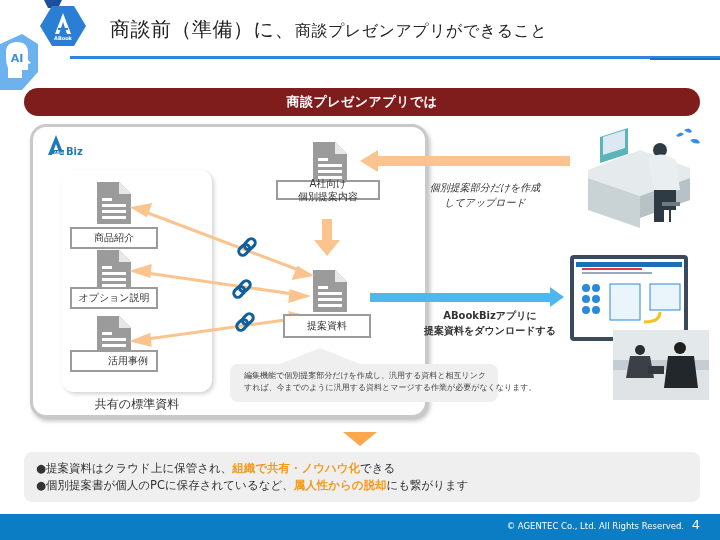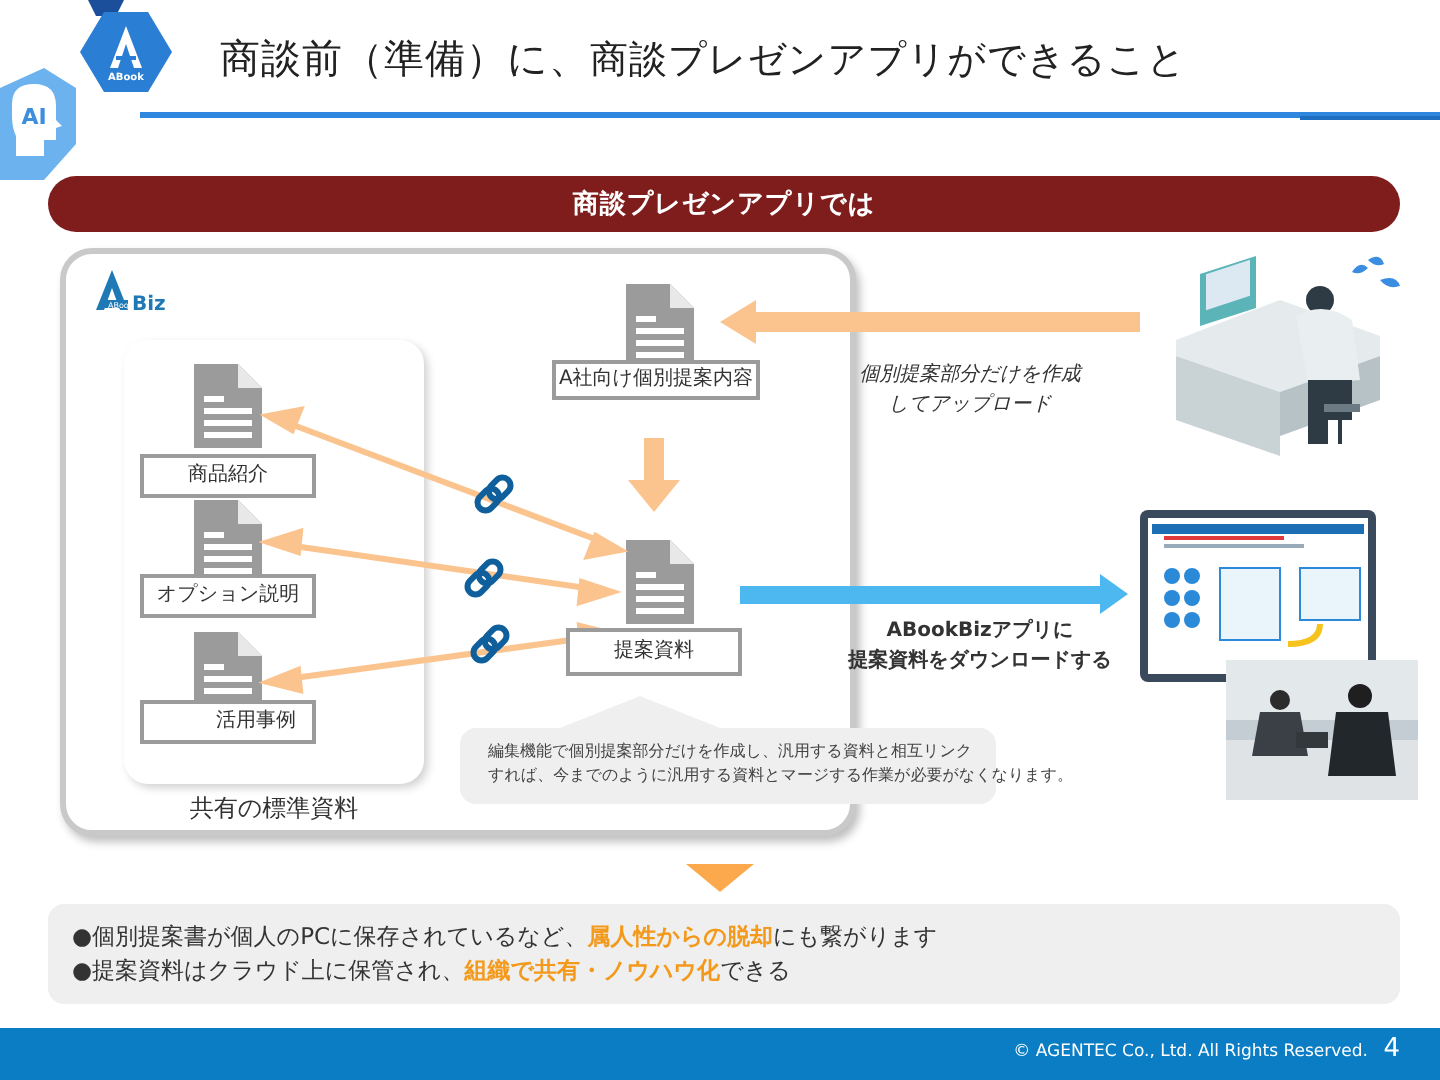--- a/index.html
+++ b/index.html
@@ -49,21 +49,21 @@
     <text x="63" y="40" font-size="5" fill="#fff" text-anchor="middle" font-family="DejaVu Sans, sans-serif" font-weight="bold">ABook</text>
   </g>
   <polygon points="0,44 22,34 38,44 38,72 22,90 0,90" fill="#6CB2EE"></polygon>
   <g>
     <path d="M6,52 Q6,42 17,42 Q28,42 28,53 L28,60 L31,63 L28,64 L28,70 L22,70 L22,78 L8,78 L8,68 Q6,64 6,58 Z" fill="#ffffff"></path>
     <text x="17" y="62" font-size="11" fill="#3D8EDC" text-anchor="middle" font-weight="bold" font-family="DejaVu Sans, sans-serif">AI</text>
   </g>
 </svg>
 
 <div class="slide-title">
-  <span>商談前（準備）に、</span><span style="font-size:19px;">商談プレゼンアプリができること</span>
+  <span>商談前（準備）に、</span><span style="font-size:16px;">商談プレゼンアプリができること</span>
 </div>
 <div class="title-rule"></div>
 <div class="title-rule-end"></div>
 
 <div class="banner">
   <span>商談プレゼンアプリでは</span>
 </div>
 
 <div class="main-panel"></div>
 <div class="inner-panel"></div>
@@ -189,21 +189,21 @@
 </div>
 <div class="doc-label" style="left:70px; top:287px; width:88px; height:22px;font-family:Liberation Serif, serif;">
   <span>オプション説明</span>
 </div>
 <div class="doc-label" style="left:70px; top:350px; width:88px; height:22px;padding-left:28px;">
   <span>活用事例</span>
 </div>
 
 <div class="shared-caption">共有の標準資料</div>
 
-<div class="doc-label" style="left:276px; top:180px; width:104px; height:20px; flex-direction:row;">
+<div class="doc-label" style="left:276px; top:180px; width:104px; height:20px; flex-direction:column;">
   <span>A社向け</span>
   <span>個別提案内容</span>
 </div>
 
 <div class="doc-label" style="left:283px; top:314px; width:88px; height:24px;">
   <span>提案資料</span>
 </div>
 
 <div class="side-text" style="left:420px; top:181px; width:130px;font-style:italic;">
   <div>個別提案部分だけを作成</div>
@@ -214,22 +214,22 @@
   <div>提案資料をダウンロードする</div>
 </div>
 
 <div class="callout">
   <div>編集機能で個別提案部分だけを作成し、汎用する資料と相互リンク</div>
   <div>すれば、今までのように汎用する資料とマージする作業が必要がなくなります。</div>
 </div>
 
 <div class="bottom-box">
   <div class="bullet-line">
-    <span>●個別提案書が個人のPCに保存されているなど、</span><span class="hl">属人性からの脱却</span><span>にも繋がります</span>
+    <span>●提案資料はクラウド上に保管され、</span><span class="hl">組織で共有・ノウハウ化</span><span>できる</span>
   </div>
   <div class="bullet-line">
-    <span>●提案資料はクラウド上に保管され、</span><span class="hl">組織で共有・ノウハウ化</span><span>できる</span>
+    <span>●個別提案書が個人のPCに保存されているなど、</span><span class="hl">属人性からの脱却</span><span>にも繋がります</span>
   </div>
 </div>
 
 <div class="footer"></div>
 <div class="copyright">© AGENTEC Co., Ltd. All Rights Reserved.</div>
 <div class="page-num">4</div>
 
 </body></html>

